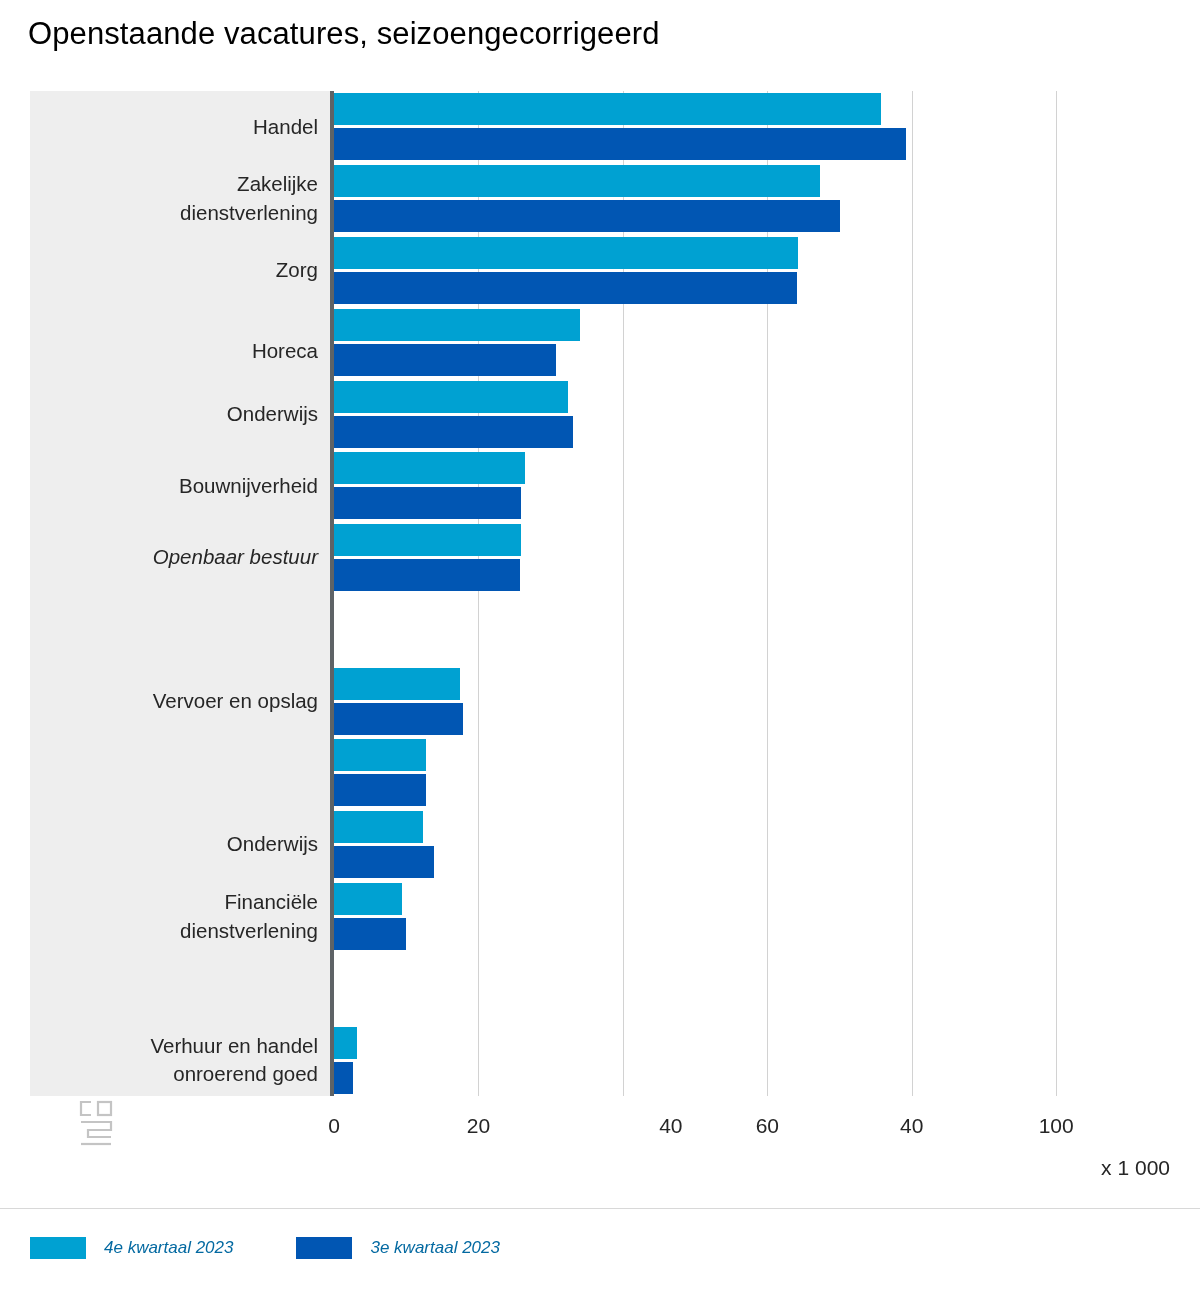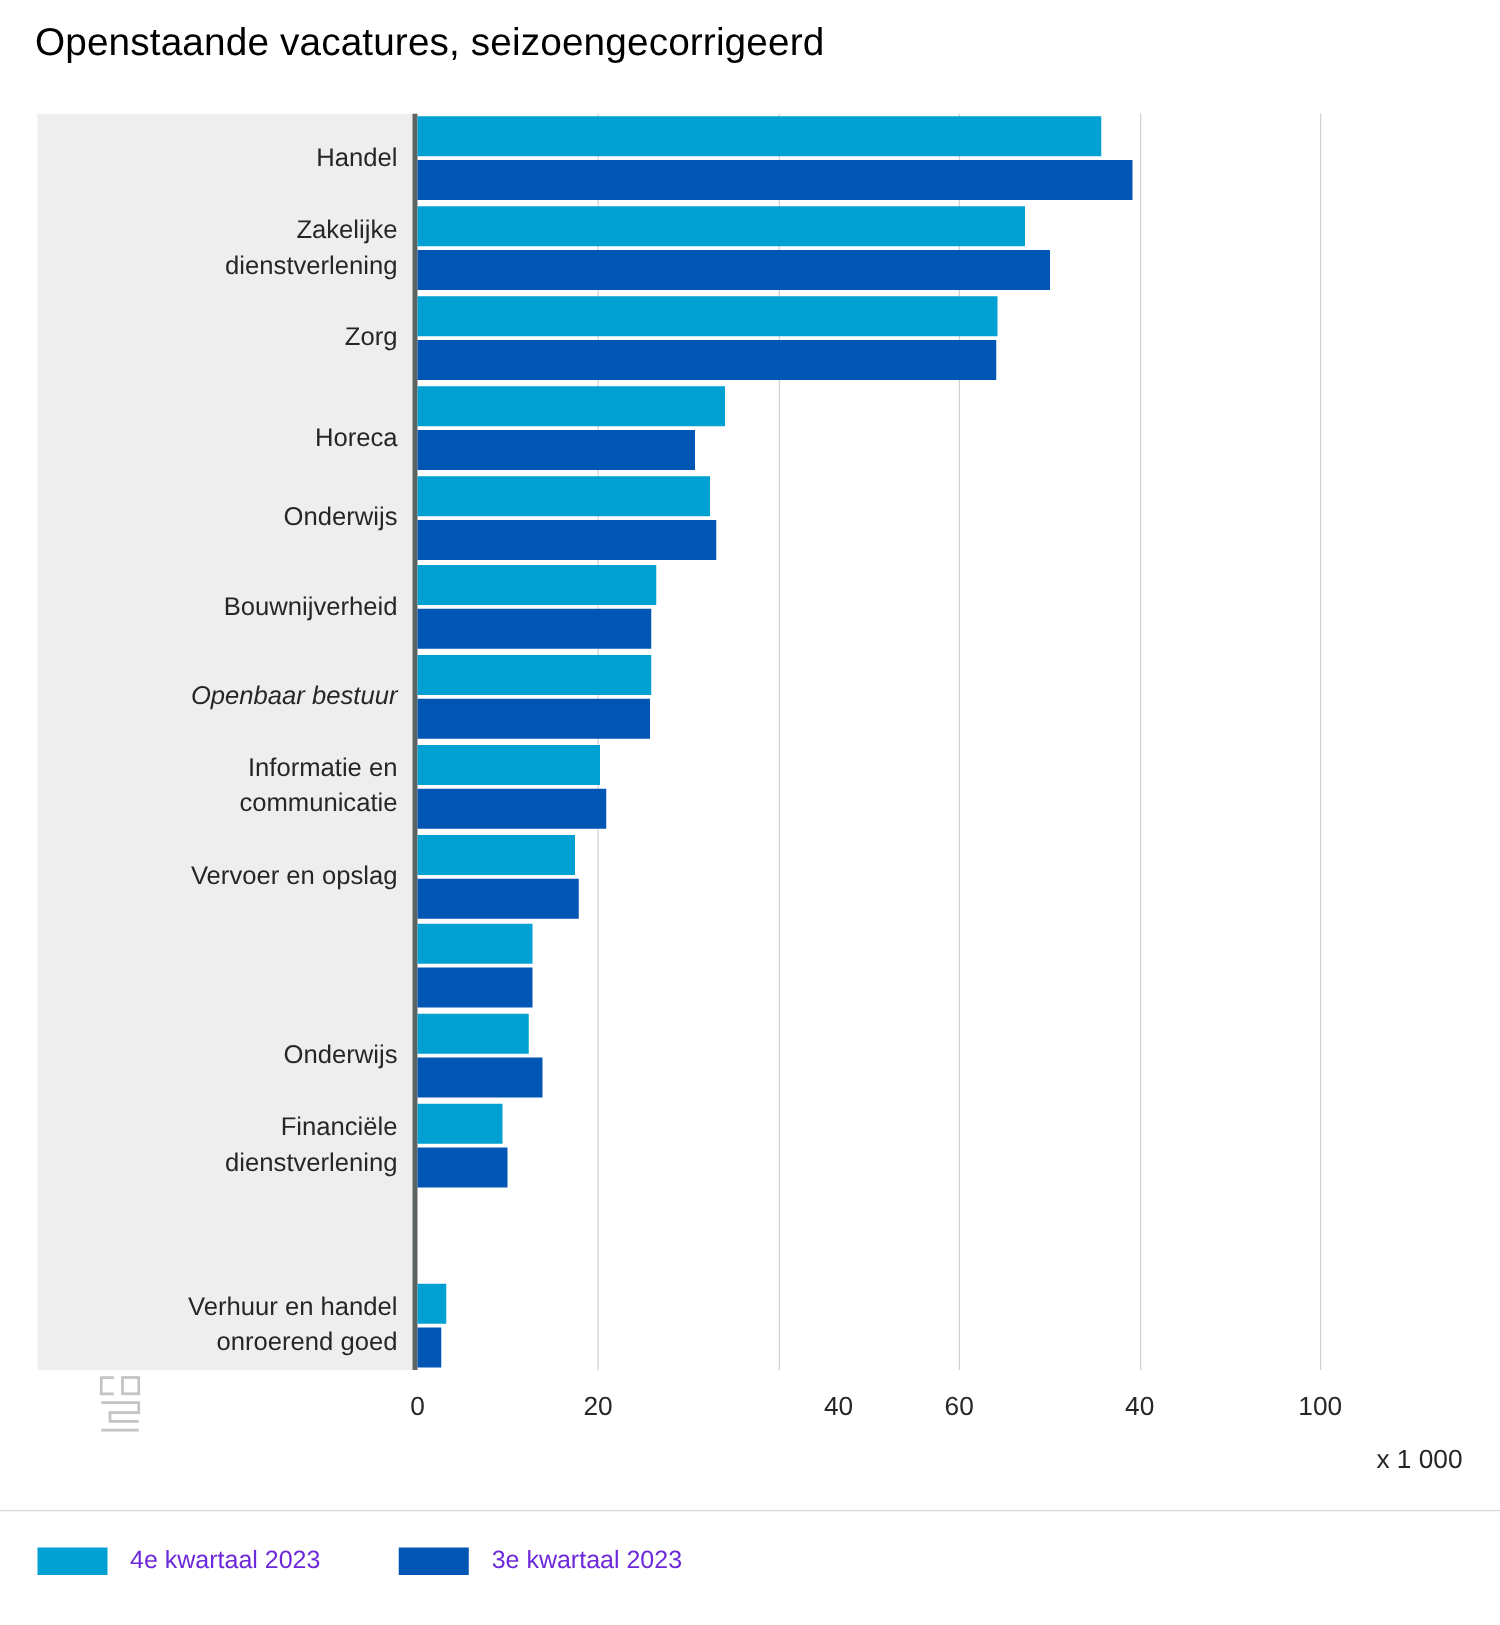--- a/index.html
+++ b/index.html
@@ -154,23 +154,24 @@
     gap: 18px;
   }
   .legend-swatch {
     width: 56px;
     height: 22px;
     display: block;
   }
   .legend-swatch.current { background: #00a1d2; }
   .legend-swatch.previous { background: #0156b3; }
   .legend-label {
-    font-size: 20px;
-    color: #6d28d9;
+    font-size: 17px;
+    color: #0369a1;
     white-space: nowrap;
+    font-style: italic;
   }
 </style>
 </head>
 <body>
 
 <div id="chart-title">Openstaande vacatures, seizoengecorrigeerd</div>
 
 <div id="plot-frame">
   <div id="label-panel"></div>
   <div id="gridlines">
@@ -210,26 +211,20 @@
       </div>
       <div class="row" style="top: 358.929px; height: 71.7857px;">
         <div class="row-label" style="top: 21.6429px;">Bouwnijverheid</div>
         <div class="bar current" title="4e kwartaal 2023: 26.4" style="top: 2.39286px; width: 190.667px; background: rgb(0, 161, 210);"></div>
         <div class="bar previous" title="3e kwartaal 2023: 25.9" style="top: 37.3929px; width: 187.056px; background: rgb(1, 86, 179);"></div>
       </div>
       <div class="row" style="top: 430.714px; height: 71.7857px; font-style: italic;">
         <div class="row-label" style="top: 21.6429px;">Openbaar bestuur</div>
         <div class="bar current" title="4e kwartaal 2023: 25.9" style="top: 2.39286px; width: 187.056px; background: rgb(0, 161, 210);"></div>
         <div class="bar previous" title="3e kwartaal 2023: 25.7" style="top: 37.3929px; width: 185.611px; background: rgb(1, 86, 179);"></div>
-      </div>
-      <div class="row" style="top: 502.5px; height: 71.7857px;">
-        <div class="row-label" style="top: 7.39286px;">Informatie en
-communicatie</div>
-        <div class="bar current" title="4e kwartaal 2023: 20.2" style="top: 2.39286px; width: 145.889px; background: rgb(0, 161, 210);"></div>
-        <div class="bar previous" title="3e kwartaal 2023: 20.9" style="top: 37.3929px; width: 150.944px; background: rgb(1, 86, 179);"></div>
       </div>
       <div class="row" style="top: 574.286px; height: 71.7857px;">
         <div class="row-label" style="top: 21.6429px;">Vervoer en opslag</div>
         <div class="bar current" title="4e kwartaal 2023: 17.4" style="top: 2.39286px; width: 125.667px; background: rgb(0, 161, 210);"></div>
         <div class="bar previous" title="3e kwartaal 2023: 17.8" style="top: 37.3929px; width: 128.556px; background: rgb(1, 86, 179);"></div>
       </div>
       <div class="row" style="top: 646.071px; height: 71.7857px;">
         <div class="bar current" title="4e kwartaal 2023: 12.7" style="top: 2.39286px; width: 91.7222px; background: rgb(0, 161, 210);"></div>
         <div class="bar previous" title="3e kwartaal 2023: 12.7" style="top: 37.3929px; width: 91.7222px; background: rgb(1, 86, 179);"></div>
       </div>

